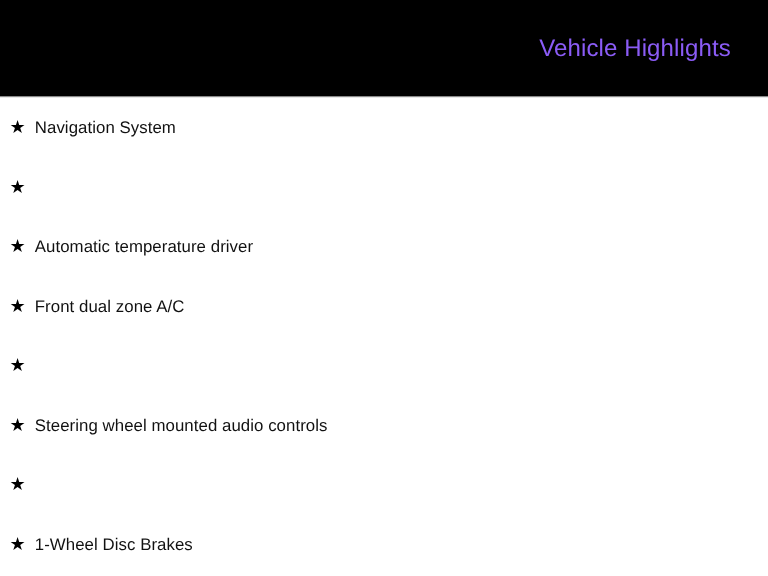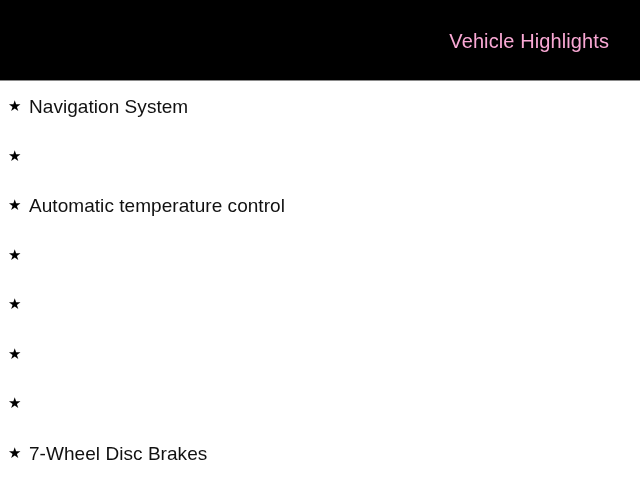--- a/index.html
+++ b/index.html
@@ -37,21 +37,21 @@
     left: 0;
     top: 80px;
     width: 640px;
     height: 1px;
     background: #8a8a8a;
   }
   .header-title {
     position: absolute;
     right: 31px;
     top: 30px;
-    color: #f9a8d4;
+    color: #8b5cf6;
     font-family: "Liberation Sans", sans-serif;
     font-size: 20px;
     font-weight: 400;
     line-height: 22px;
     letter-spacing: 0.1px;
     white-space: nowrap;
   }
 
   
   .highlights-list {
@@ -79,21 +79,21 @@
     height: 49.5px;
     line-height: 49.5px;
     font-family: "DejaVu Sans", sans-serif;
     font-size: 15px;
     color: #000000;
     text-align: left;
   }
   .highlight-text {
     display: inline-block;
     font-family: "Liberation Sans", sans-serif;
-    font-size: 19px;
+    font-size: 14px;
     font-weight: 400;
     color: #111111;
     letter-spacing: 0.05px;
     vertical-align: baseline;
   }
 </style>
 </head>
 <body>
 
 <div id="page">
@@ -109,39 +109,41 @@
       <span class="bullet-star">★</span>
       <span class="highlight-text">Navigation System</span>
     </li>
 
     <li class="highlight-item">
       <span class="bullet-star">★</span>
     </li>
 
     <li class="highlight-item">
       <span class="bullet-star">★</span>
-      <span class="highlight-text">Automatic temperature control</span>
+      <span class="highlight-text">Automatic temperature driver</span>
+    </li>
+
+    <li class="highlight-item">
+      <span class="bullet-star">★</span>
+      <span class="highlight-text">Front dual zone A/C</span>
     </li>
 
     <li class="highlight-item">
       <span class="bullet-star">★</span>
     </li>
 
     <li class="highlight-item">
       <span class="bullet-star">★</span>
+      <span class="highlight-text">Steering wheel mounted audio controls</span>
     </li>
 
     <li class="highlight-item">
       <span class="bullet-star">★</span>
     </li>
 
     <li class="highlight-item">
       <span class="bullet-star">★</span>
-    </li>
-
-    <li class="highlight-item">
-      <span class="bullet-star">★</span>
-      <span class="highlight-text">7-Wheel Disc Brakes</span>
+      <span class="highlight-text">1-Wheel Disc Brakes</span>
     </li>
 
   </ul>
 
 </div>
 
 </body></html>

